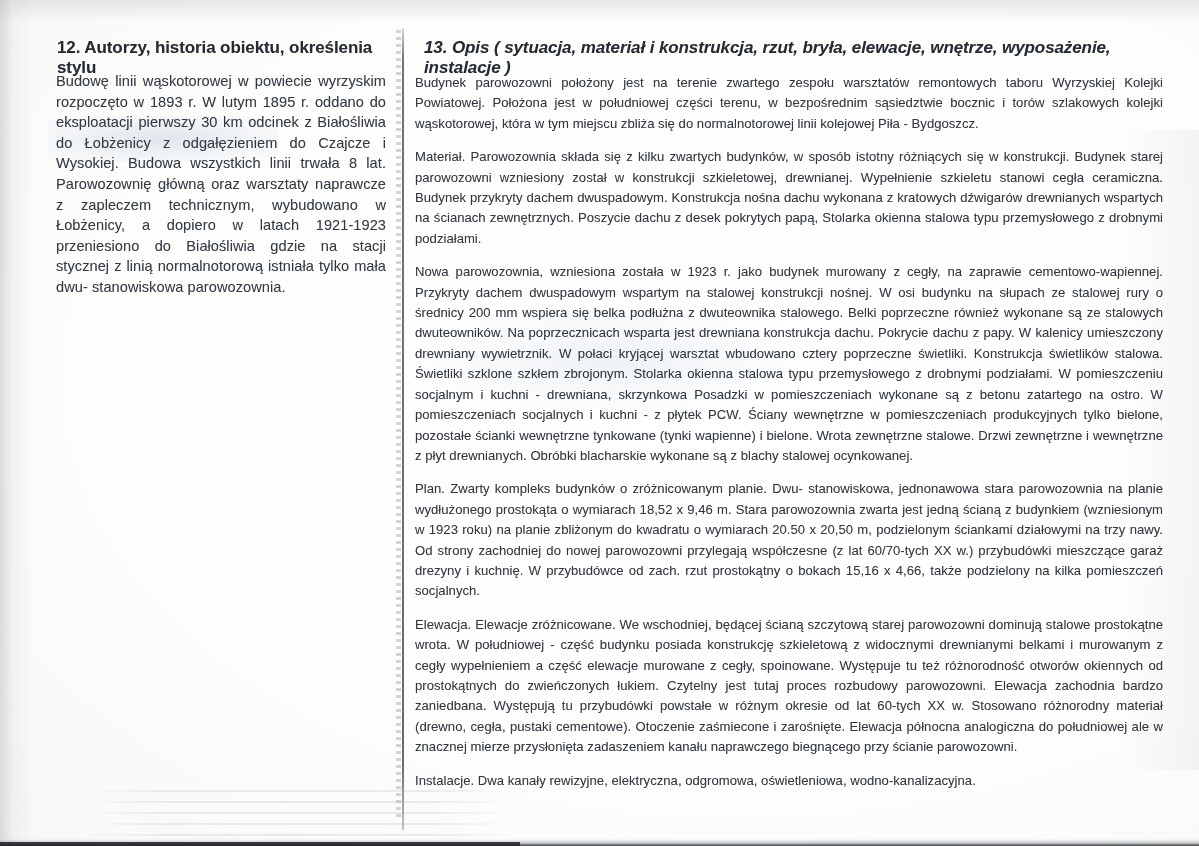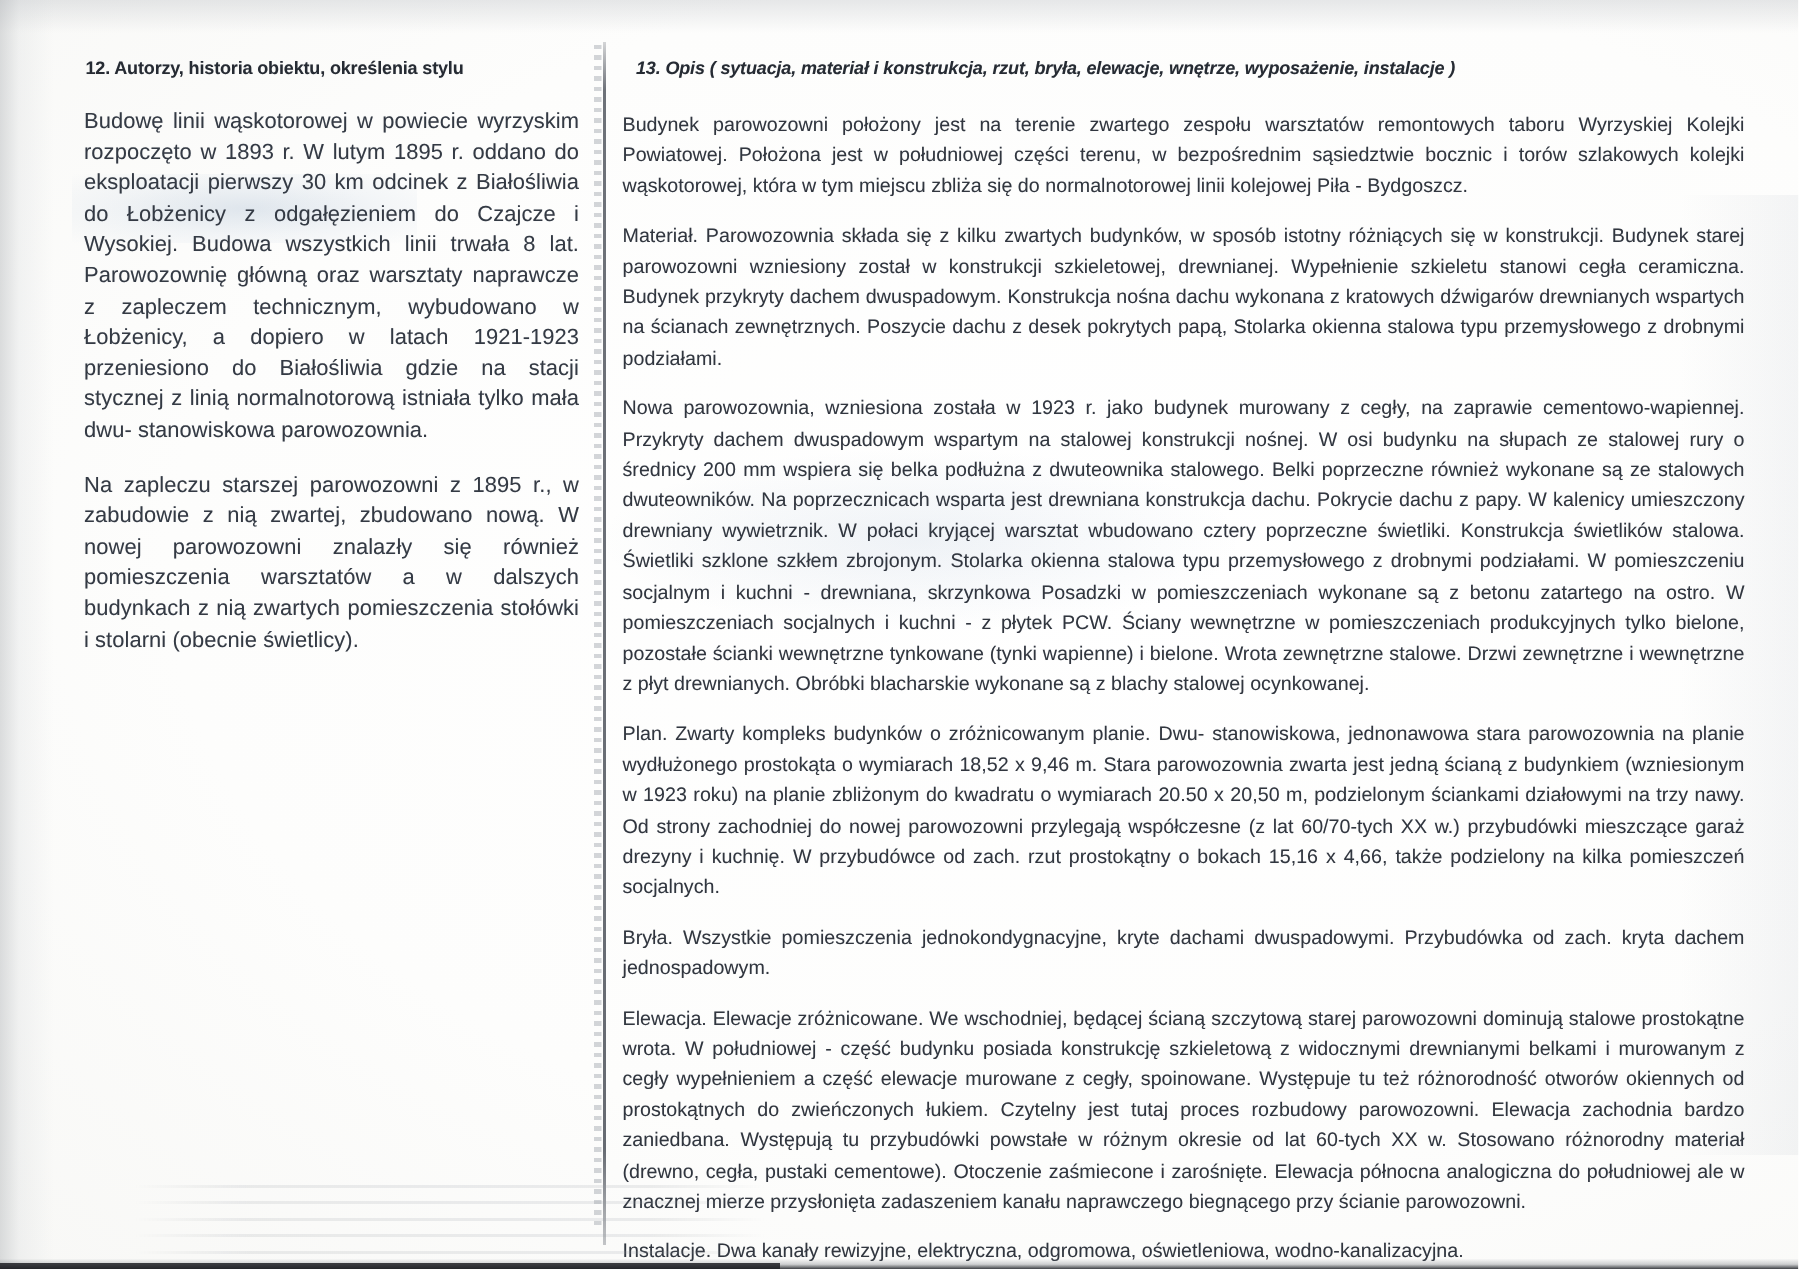--- a/index.html
+++ b/index.html
@@ -116,21 +116,21 @@
 
   
   .col {
     position: absolute;
     top: 0;
   }
   .col-left  { left: 36px;  width: 350px; }
   .col-right { left: 414px; width: 748px; }
 
   .section-heading {
-    font-size: 12px;
+    font-size: 17px;
     font-weight: bold;
     color: #262b33;
     letter-spacing: -0.1px;
     margin: 0;
   }
   .col-left .section-heading  { position: absolute; top: 38px; left: 21px; }
   .col-right .section-heading { position: absolute; top: 38px; left: 10px; font-style: italic; }
 
   
   .body-left {
@@ -183,21 +183,20 @@
 
   <div class="divider-fringe"></div>
   <div class="column-divider"></div>
 
   <div class="col col-left">
 
     <h2 class="section-heading">12. Autorzy, historia obiektu, określenia stylu</h2>
 
     <div class="body-left">
       <p>Budowę linii wąskotorowej w powiecie wyrzyskim rozpoczęto w 1893 r. W lutym 1895 r. oddano do eksploatacji pierwszy 30 km odcinek z Białośliwia do Łobżenicy z odgałęzieniem do Czajcze i Wysokiej. Budowa wszystkich linii trwała 8 lat. Parowozownię główną oraz warsztaty naprawcze z zapleczem technicznym, wybudowano w Łobżenicy, a dopiero w latach 1921-1923 przeniesiono do Białośliwia gdzie na stacji stycznej z linią normalnotorową istniała tylko mała dwu- stanowiskowa parowozownia.</p>
-      <p>Na zapleczu starszej parowozowni z 1895 r., w zabudowie z nią zwartej, zbudowano nową. W nowej parowozowni znalazły się również pomieszczenia warsztatów a w dalszych budynkach z nią zwartych pomieszczenia stołówki i stolarni (obecnie świetlicy).</p>
     </div>
 
   </div>
 
   <div class="col col-right">
 
     <h2 class="section-heading">13. Opis ( sytuacja, materiał i konstrukcja, rzut, bryła, elewacje, wnętrze, wyposażenie, instalacje )</h2>
 
     <div class="body-right">
 
@@ -210,23 +209,20 @@
       </p>
 
       <p>
         <span class="lead"></span><span>Nowa parowozownia,  wzniesiona została  w 1923 r.  jako budynek murowany z cegły, na zaprawie cementowo-wapiennej. Przykryty dachem dwuspadowym wspartym na stalowej konstrukcji nośnej. W osi budynku na słupach ze stalowej rury o średnicy 200 mm wspiera się belka podłużna z dwuteownika stalowego. Belki poprzeczne również wykonane są ze stalowych dwuteowników. Na poprzecznicach wsparta jest drewniana konstrukcja dachu. Pokrycie dachu z papy. W kalenicy umieszczony drewniany wywietrznik. W połaci kryjącej warsztat wbudowano cztery poprzeczne świetliki. Konstrukcja świetlików stalowa. Świetliki szklone szkłem zbrojonym. Stolarka okienna stalowa typu przemysłowego z drobnymi podziałami.  W pomieszczeniu socjalnym i kuchni - drewniana, skrzynkowa Posadzki w pomieszczeniach wykonane są z betonu zatartego na ostro. W pomieszczeniach socjalnych i kuchni - z płytek PCW. Ściany wewnętrzne w pomieszczeniach produkcyjnych tylko bielone, pozostałe ścianki wewnętrzne tynkowane (tynki wapienne) i bielone. Wrota zewnętrzne stalowe. Drzwi zewnętrzne i wewnętrzne z płyt drewnianych. Obróbki blacharskie wykonane są z blachy stalowej ocynkowanej.</span>
       </p>
 
       <p>
         <span class="lead">Plan.</span><span> Zwarty kompleks budynków o zróżnicowanym planie. Dwu- stanowiskowa, jednonawowa stara parowozownia na planie wydłużonego prostokąta o wymiarach 18,52 x 9,46 m. Stara parowozownia zwarta jest jedną ścianą z budynkiem (wzniesionym w 1923 roku) na planie zbliżonym do kwadratu o wymiarach 20.50 x 20,50 m, podzielonym ściankami działowymi na trzy nawy. Od strony zachodniej do nowej parowozowni  przylegają współczesne (z lat 60/70-tych XX w.) przybudówki mieszczące garaż drezyny i kuchnię.  W przybudówce od zach. rzut prostokątny o bokach 15,16 x 4,66, także podzielony na kilka pomieszczeń socjalnych.</span>
       </p>
 
-      <p>
-        <span class="lead">Bryła.</span><span> Wszystkie pomieszczenia jednokondygnacyjne, kryte dachami dwuspadowymi.  Przybudówka od zach. kryta dachem jednospadowym.</span>
-      </p>
 
       <p>
         <span class="lead">Elewacja.</span><span>  Elewacje zróżnicowane. We wschodniej, będącej ścianą szczytową starej parowozowni dominują stalowe prostokątne wrota. W południowej - część budynku posiada konstrukcję szkieletową z widocznymi drewnianymi belkami i murowanym z cegły wypełnieniem a część elewacje murowane z cegły, spoinowane. Występuje tu też różnorodność otworów okiennych od prostokątnych do zwieńczonych łukiem. Czytelny jest tutaj proces rozbudowy parowozowni. Elewacja zachodnia bardzo zaniedbana. Występują tu przybudówki powstałe w różnym okresie od lat 60-tych XX w. Stosowano różnorodny materiał (drewno, cegła, pustaki cementowe). Otoczenie zaśmiecone i zarośnięte. Elewacja północna analogiczna do południowej ale w znacznej mierze przysłonięta zadaszeniem kanału naprawczego biegnącego przy ścianie parowozowni.</span>
       </p>
 
       <p>
         <span class="lead">Instalacje.</span><span> Dwa kanały rewizyjne, elektryczna, odgromowa, oświetleniowa, wodno-kanalizacyjna.</span>
       </p>
 
     </div>

